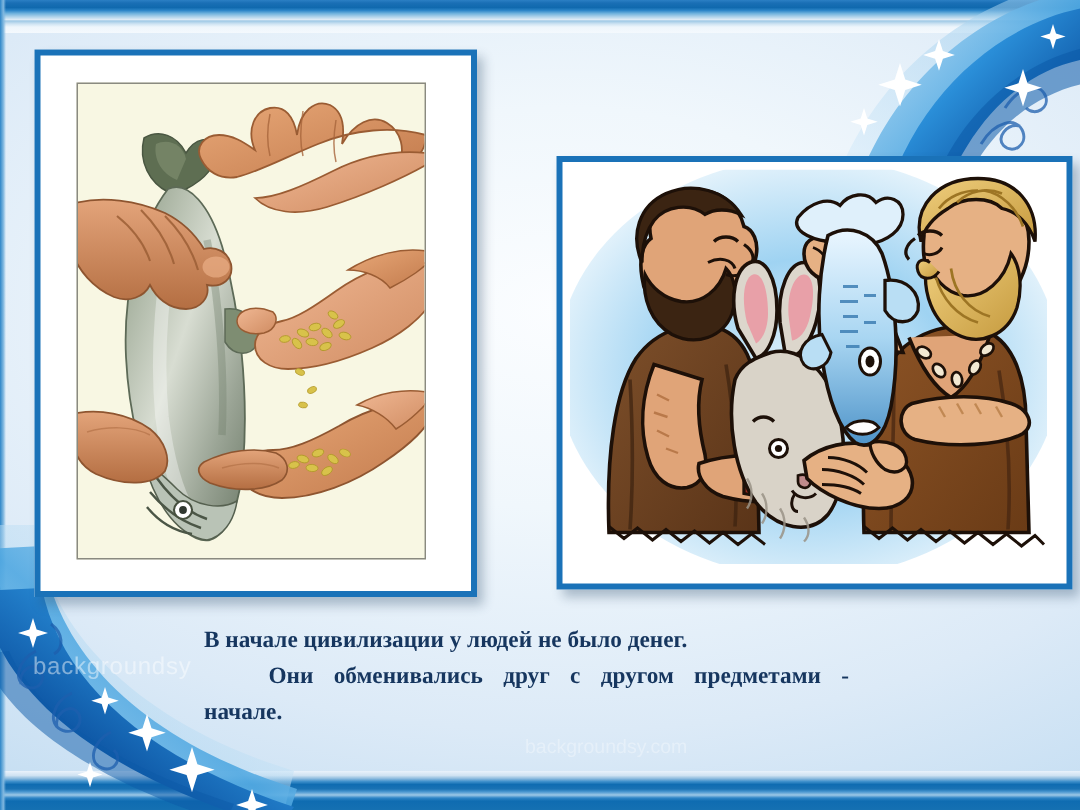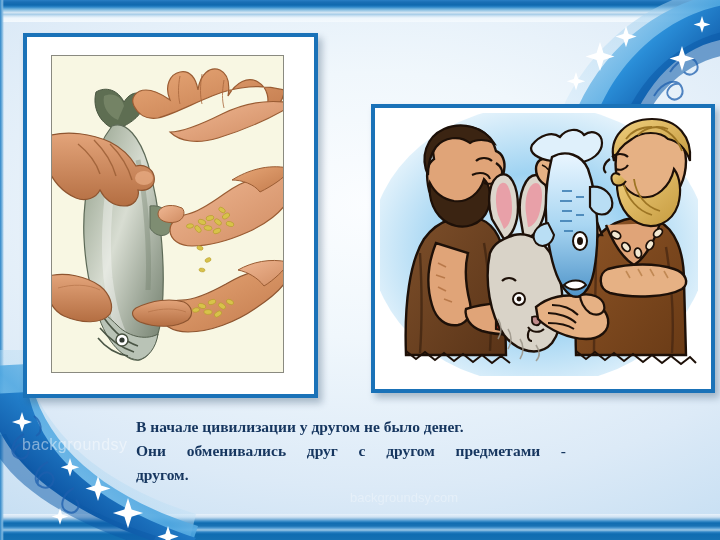--- a/index.html
+++ b/index.html
@@ -70,21 +70,21 @@
   .pic-barter svg{display:block;}
 
   
   .caption{
     position:absolute;left:136px;top:415px;width:430px;
     color:#16365f;
     font-family:"Liberation Serif", serif;
     font-weight:bold;font-size:15.5px;line-height:24px;
   }
   .caption .l1{display:block;white-space:nowrap;}
-  .caption .l2{display:block;text-align:justify;text-align-last:justify;}
+  .caption .l2{display:block;text-align:justify;text-align-last:justify;margin-left:43px;}
   .caption .l3{display:block;}
 </style>
 </head>
 <body>
 
 <div class="slide">
 
   <div class="band band-top"></div>
   <div class="band band-bottom"></div>
   <div class="band-left-edge"></div>
@@ -498,18 +498,18 @@
           <ellipse cx="200" cy="128" rx="7" ry="9" fill="#ffffff" stroke="#1d1008" stroke-width="2"></ellipse>
           <ellipse cx="200" cy="128" rx="3" ry="4" fill="#1d1008"></ellipse>
 
           <path d="M184,172 C190,178 200,178 206,172 C202,166 190,166 184,172 Z" fill="#ffffff" stroke="#1d1008" stroke-width="2"></path>
         </svg>
       </div>
     </div>
   </div>
 
   <div class="caption">
-    <span class="l1">В начале цивилизации у другом не было денег.</span>
+    <span class="l1">В начале цивилизации у людей не было денег.</span>
     <span class="l2">Они обменивались друг с другом предметами -</span>
-    <span class="l3">другом.</span>
+    <span class="l3">начале.</span>
   </div>
 
 </div>
 
 </body></html>

